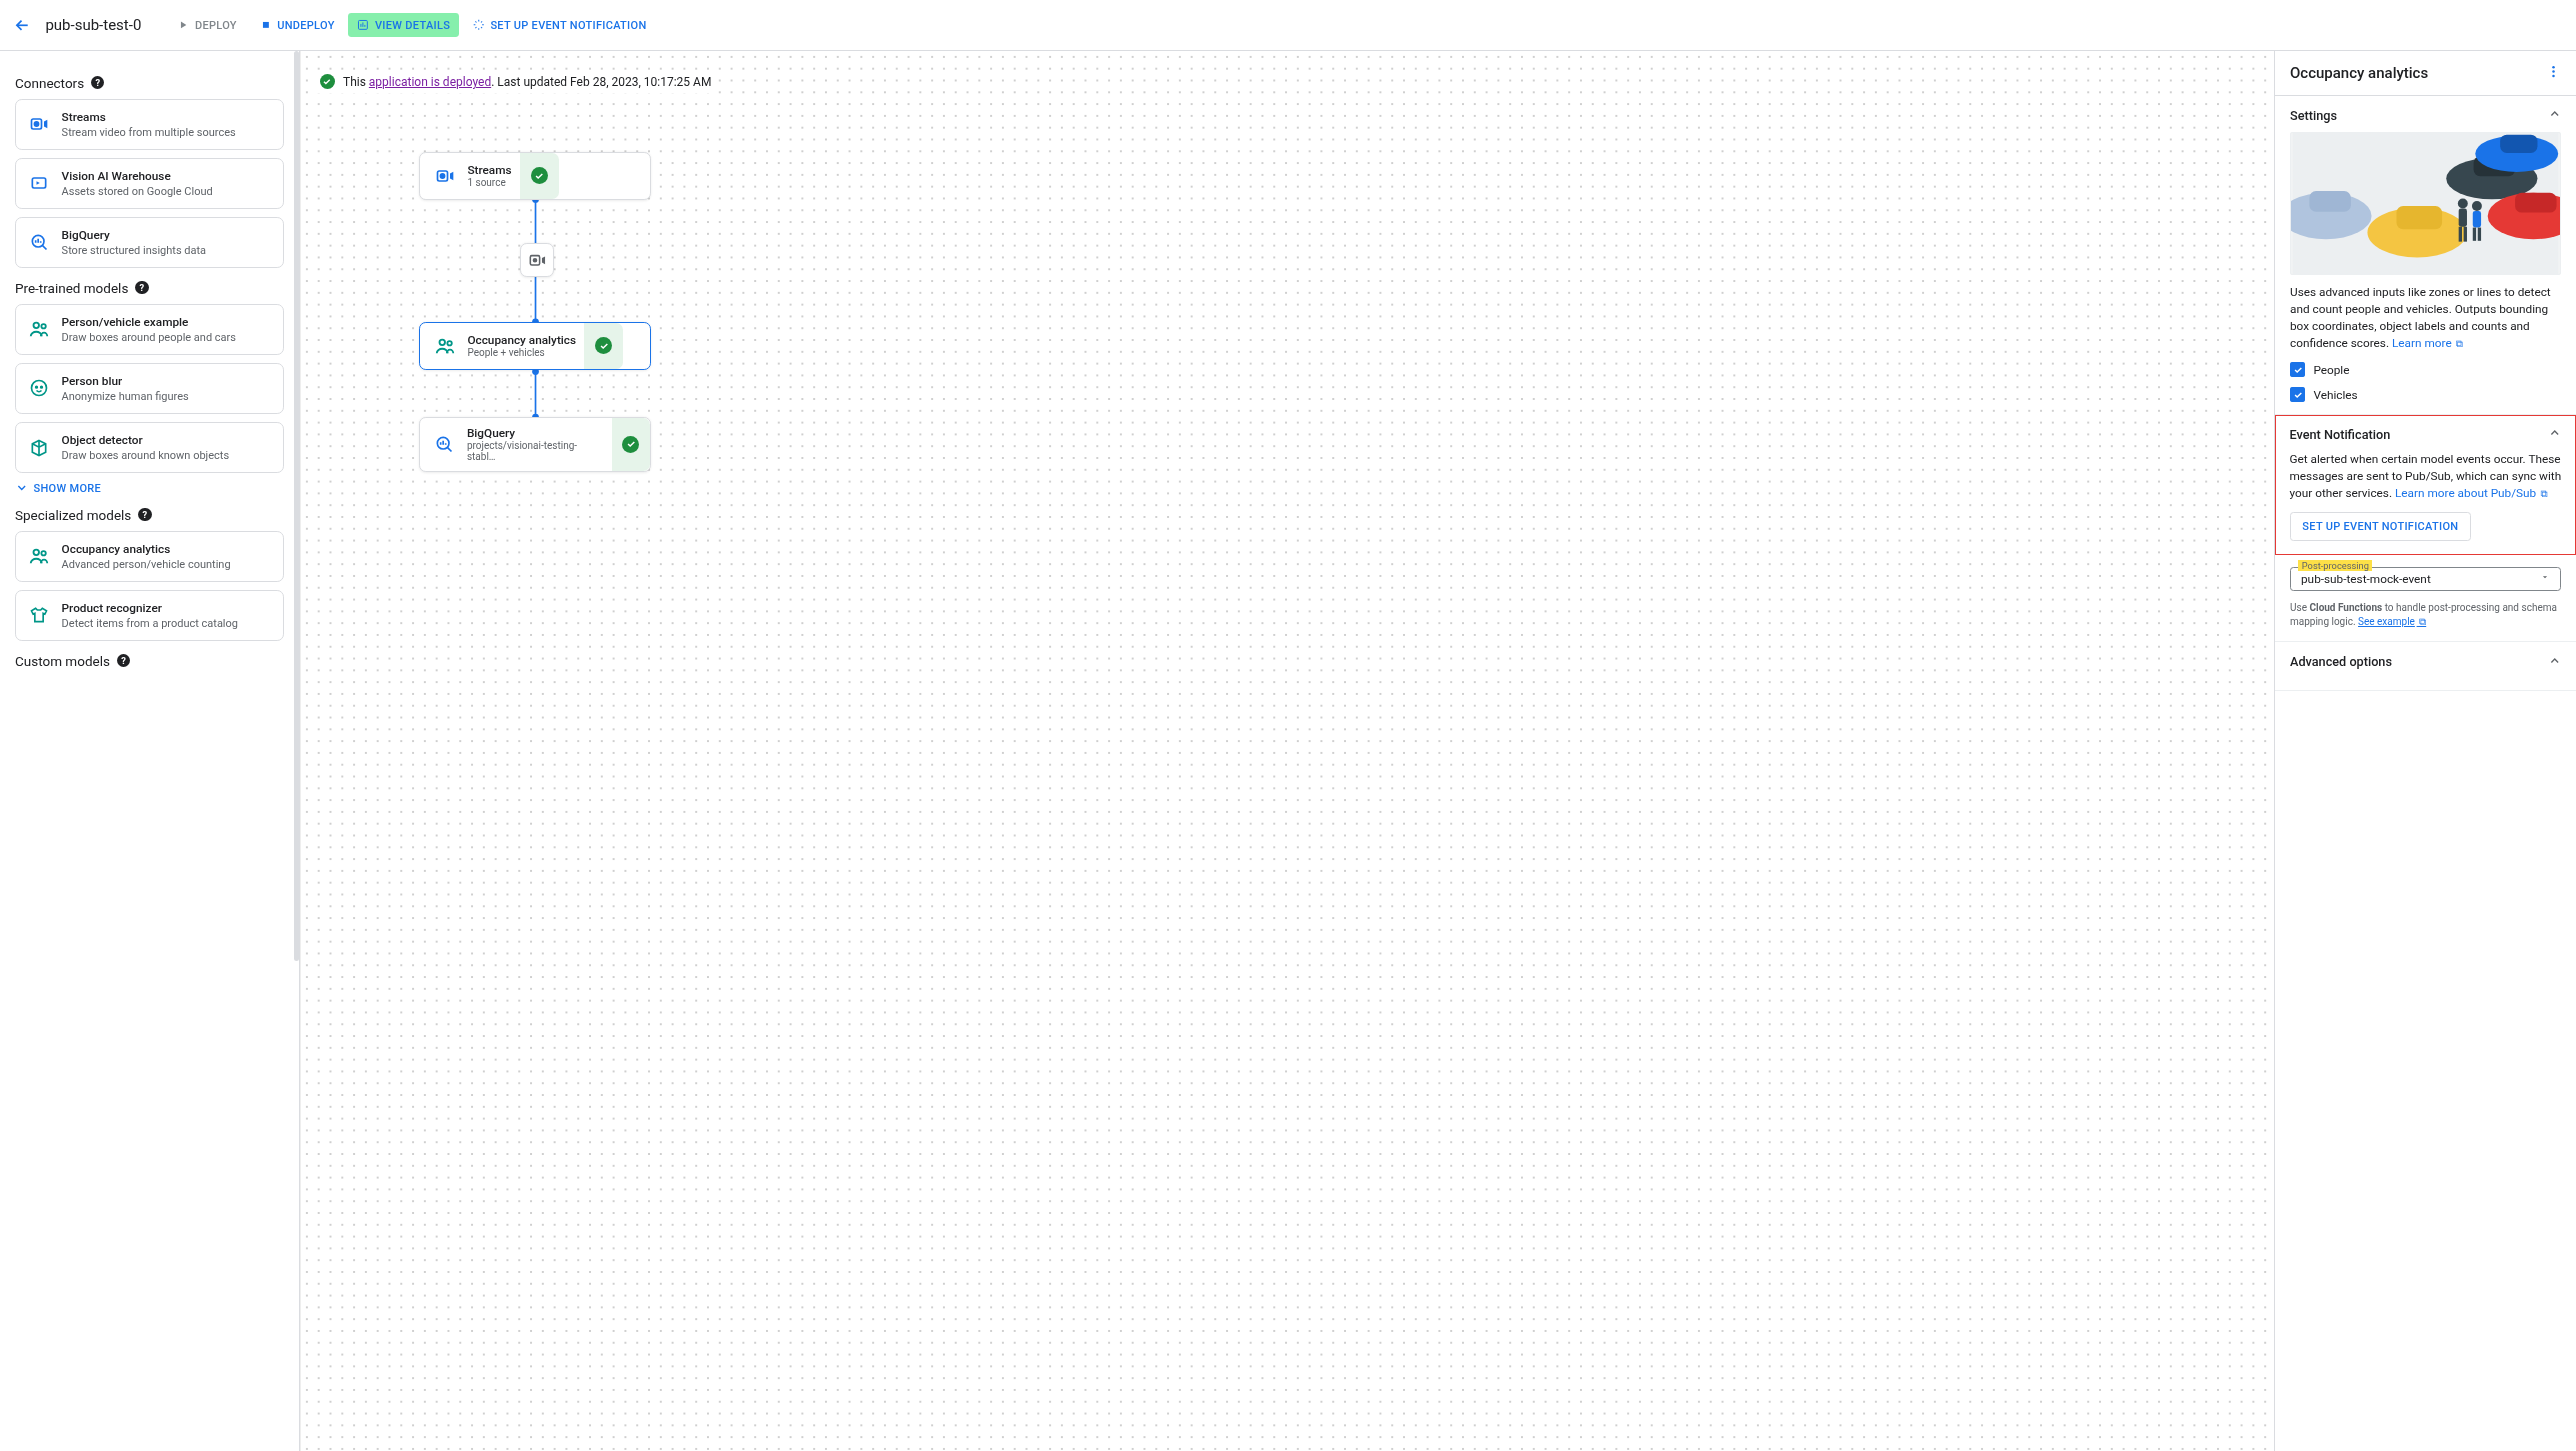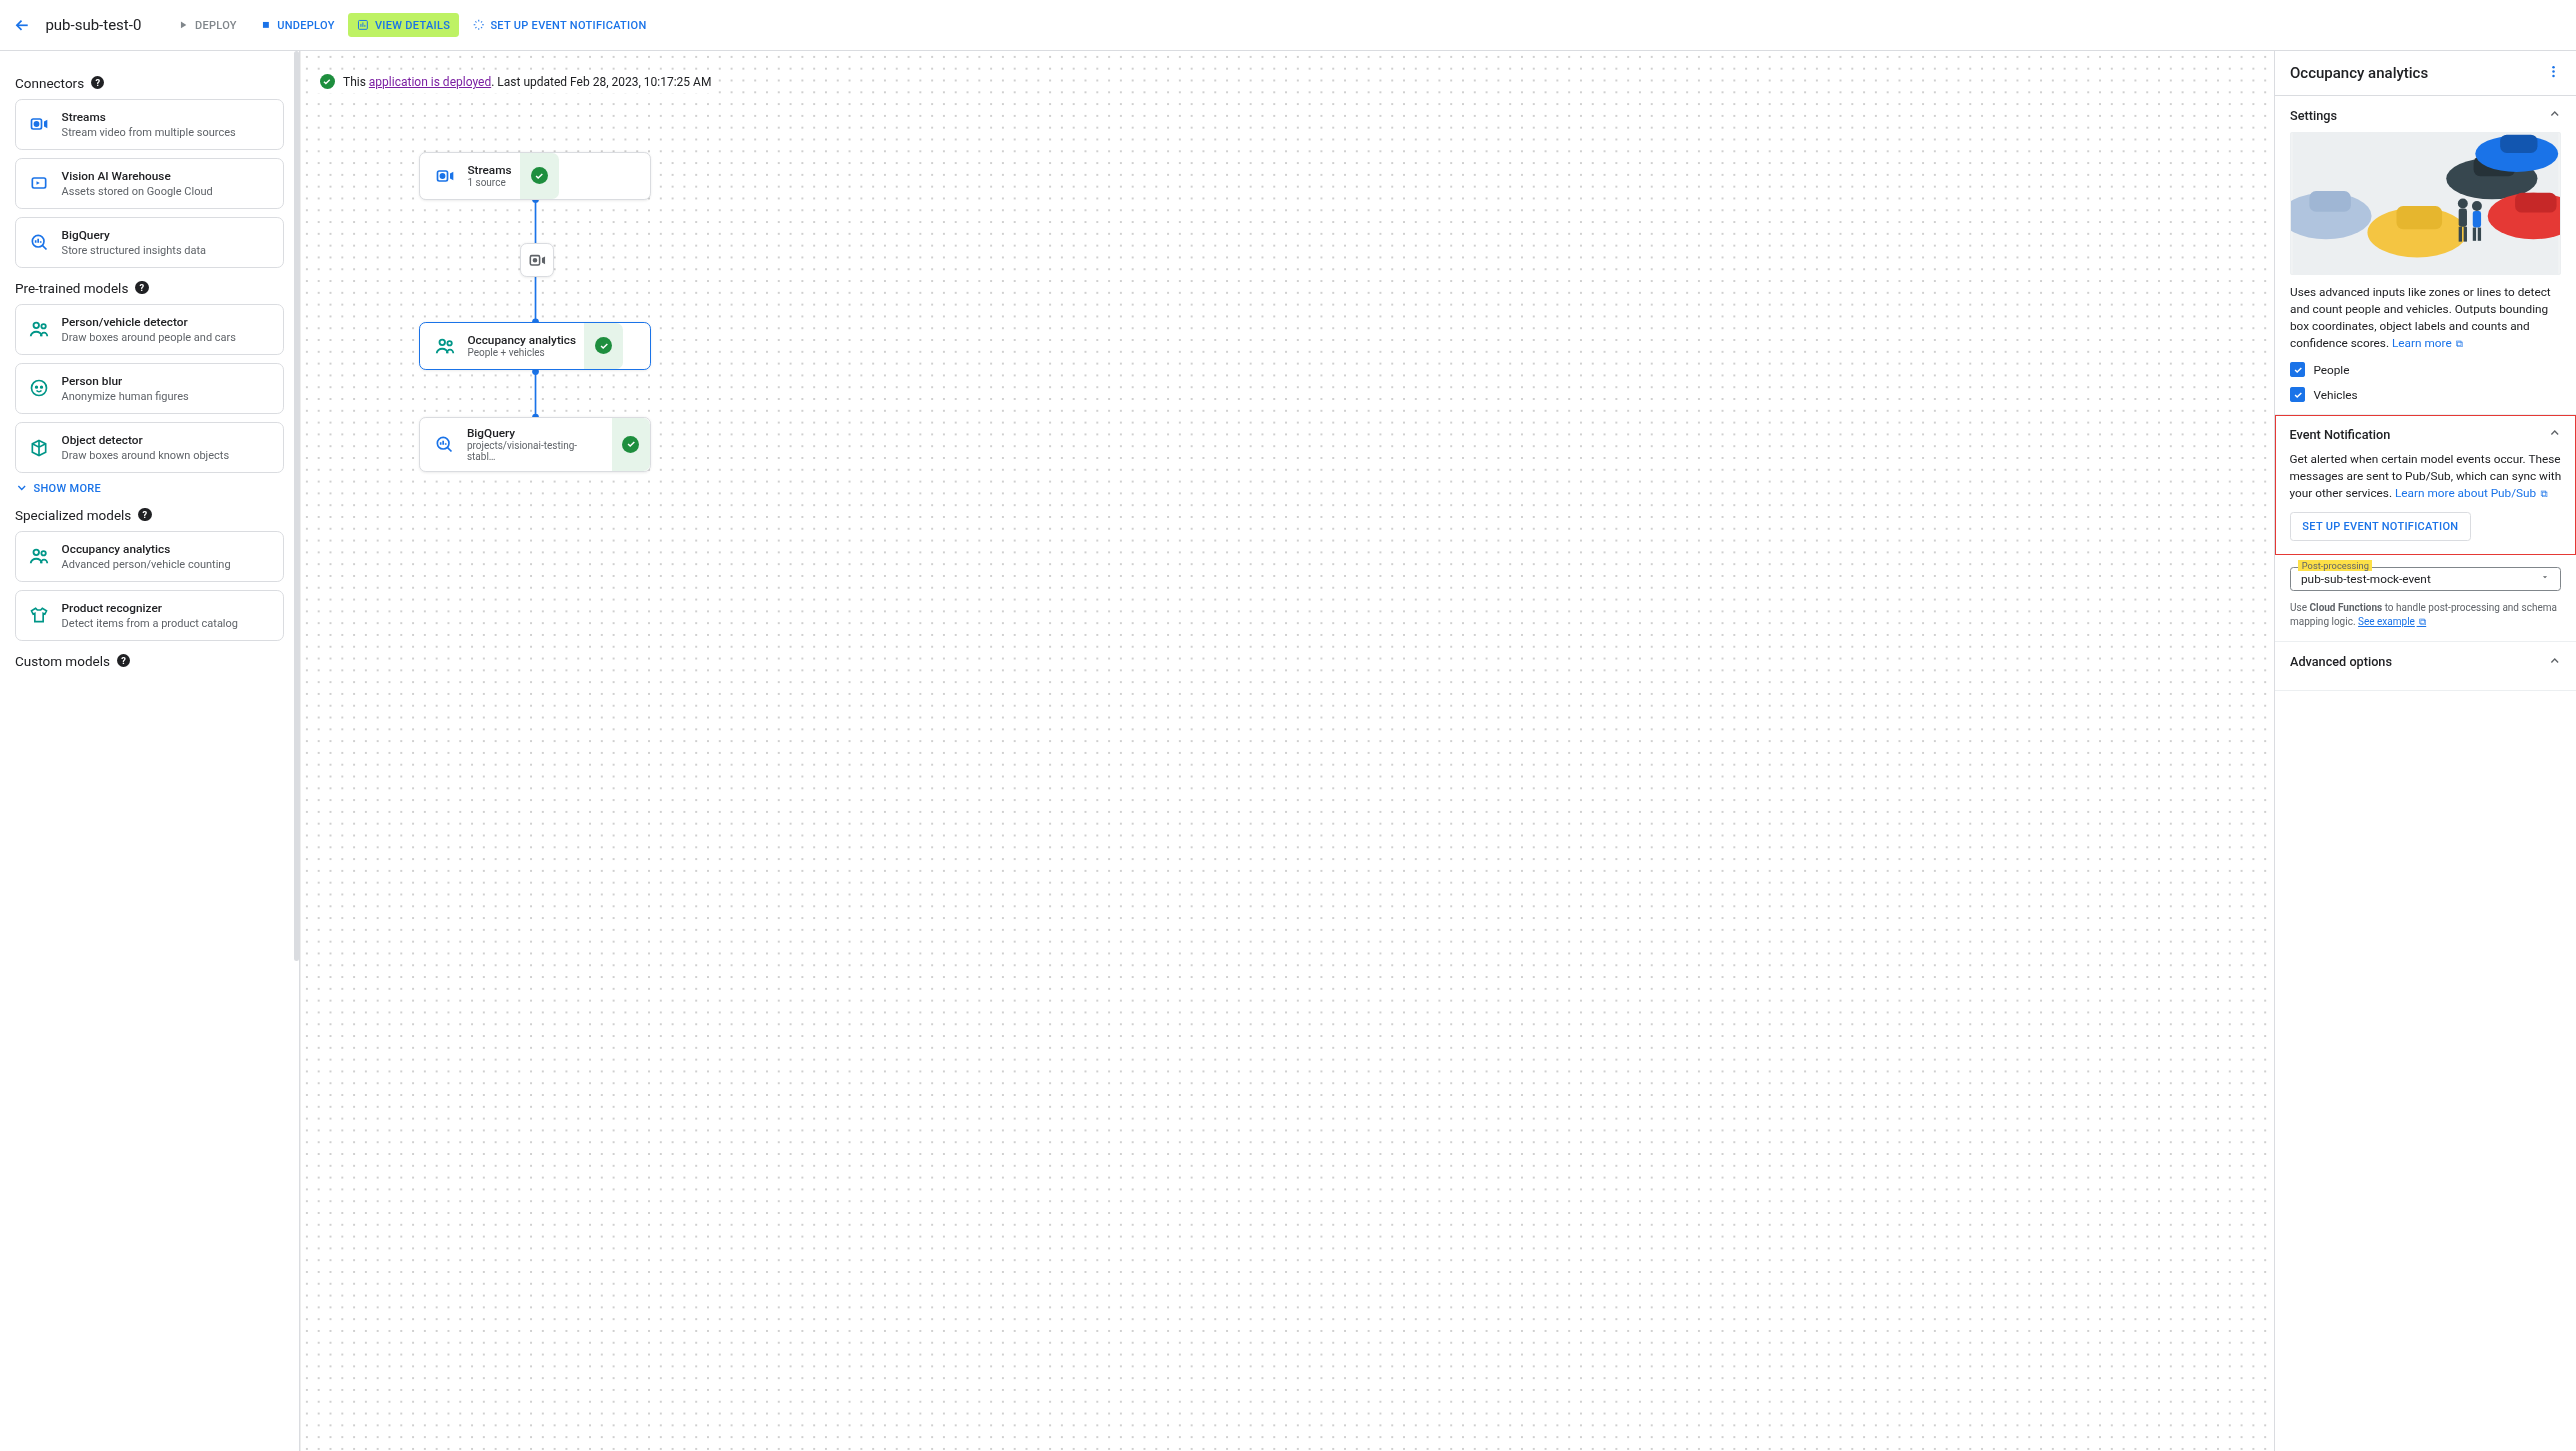--- a/index.html
+++ b/index.html
@@ -13,21 +13,21 @@
   }
   .back-btn { color: #1a73e8; width: 23.6px; height: 23.6px; display: flex; align-items: center; justify-content: center; border-radius: 50%; }
   .page-title { font-size: 15px; font-weight: 400; color: #202124; margin-left: 5px; margin-right: 20px; }
   .hdr-actions { display: flex; gap: 5px; }
   .hdr-btn {
     display: flex; align-items: center; gap: 5px; padding: 5px 8.4px;
     font-size: 11px; font-weight: 500; letter-spacing: 0.3px; text-transform: uppercase;
     color: #1a73e8; border-radius: 3.4px; cursor: pointer;
   }
   .hdr-btn.muted { color: #80868b; text-align: right; }
-  .hdr-btn.active { background: #bef264; }
+  .hdr-btn.active { background: #86efac; }
   .hdr-icon { width: 13.5px; height: 13.5px; display: inline-flex; align-items: center; justify-content: center; }
 
   
   .main { flex: 1; display: flex; min-height: 0; }
   .sidebar {
     width: 300px; border-right: 0.8px solid #dadce0; padding: 11.8px 15px; overflow-y: auto;
     position: relative;
   }
   .sidebar::after { content: ""; position: absolute; right: 0; top: 0; width: 5px; height: 65%; background: #dadce0; border-radius: 2.5px; }
   .section-title { display: flex; align-items: center; gap: 6.8px; font-size: 13.5px; color: #202124; margin: 11.8px 0 8.4px; font-weight: 400; }
@@ -207,21 +207,21 @@
         <div class="card">
           <div class="icon-slot">
             <svg width="22" height="22" viewBox="0 0 24 24" fill="none" stroke="#009688" stroke-width="2">
               <circle cx="9" cy="8" r="3"></circle>
               <circle cx="17" cy="9" r="2.4"></circle>
               <path d="M3 20c0-3 3-5 6-5s6 2 6 5"></path>
               <path d="M14 20c0-2.2 1.5-4 3.5-4s3.5 1.8 3.5 4"></path>
             </svg>
           </div>
           <div class="texts">
-            <div class="t1">Person/vehicle detector</div>
+            <div class="t1">Person/vehicle example</div>
             <div class="t2">Draw boxes around people and cars</div>
           </div>
         </div>
         <div class="card">
           <div class="icon-slot">
             <svg width="20" height="20" viewBox="0 0 24 24" fill="none" stroke="#009688" stroke-width="2">
               <circle cx="12" cy="12" r="9"></circle>
               <circle cx="9" cy="11" r="1" fill="#009688"></circle>
               <circle cx="15" cy="11" r="1" fill="#009688"></circle>
               <path d="M9 15c1 1 2 1.5 3 1.5s2-.5 3-1.5"></path>

